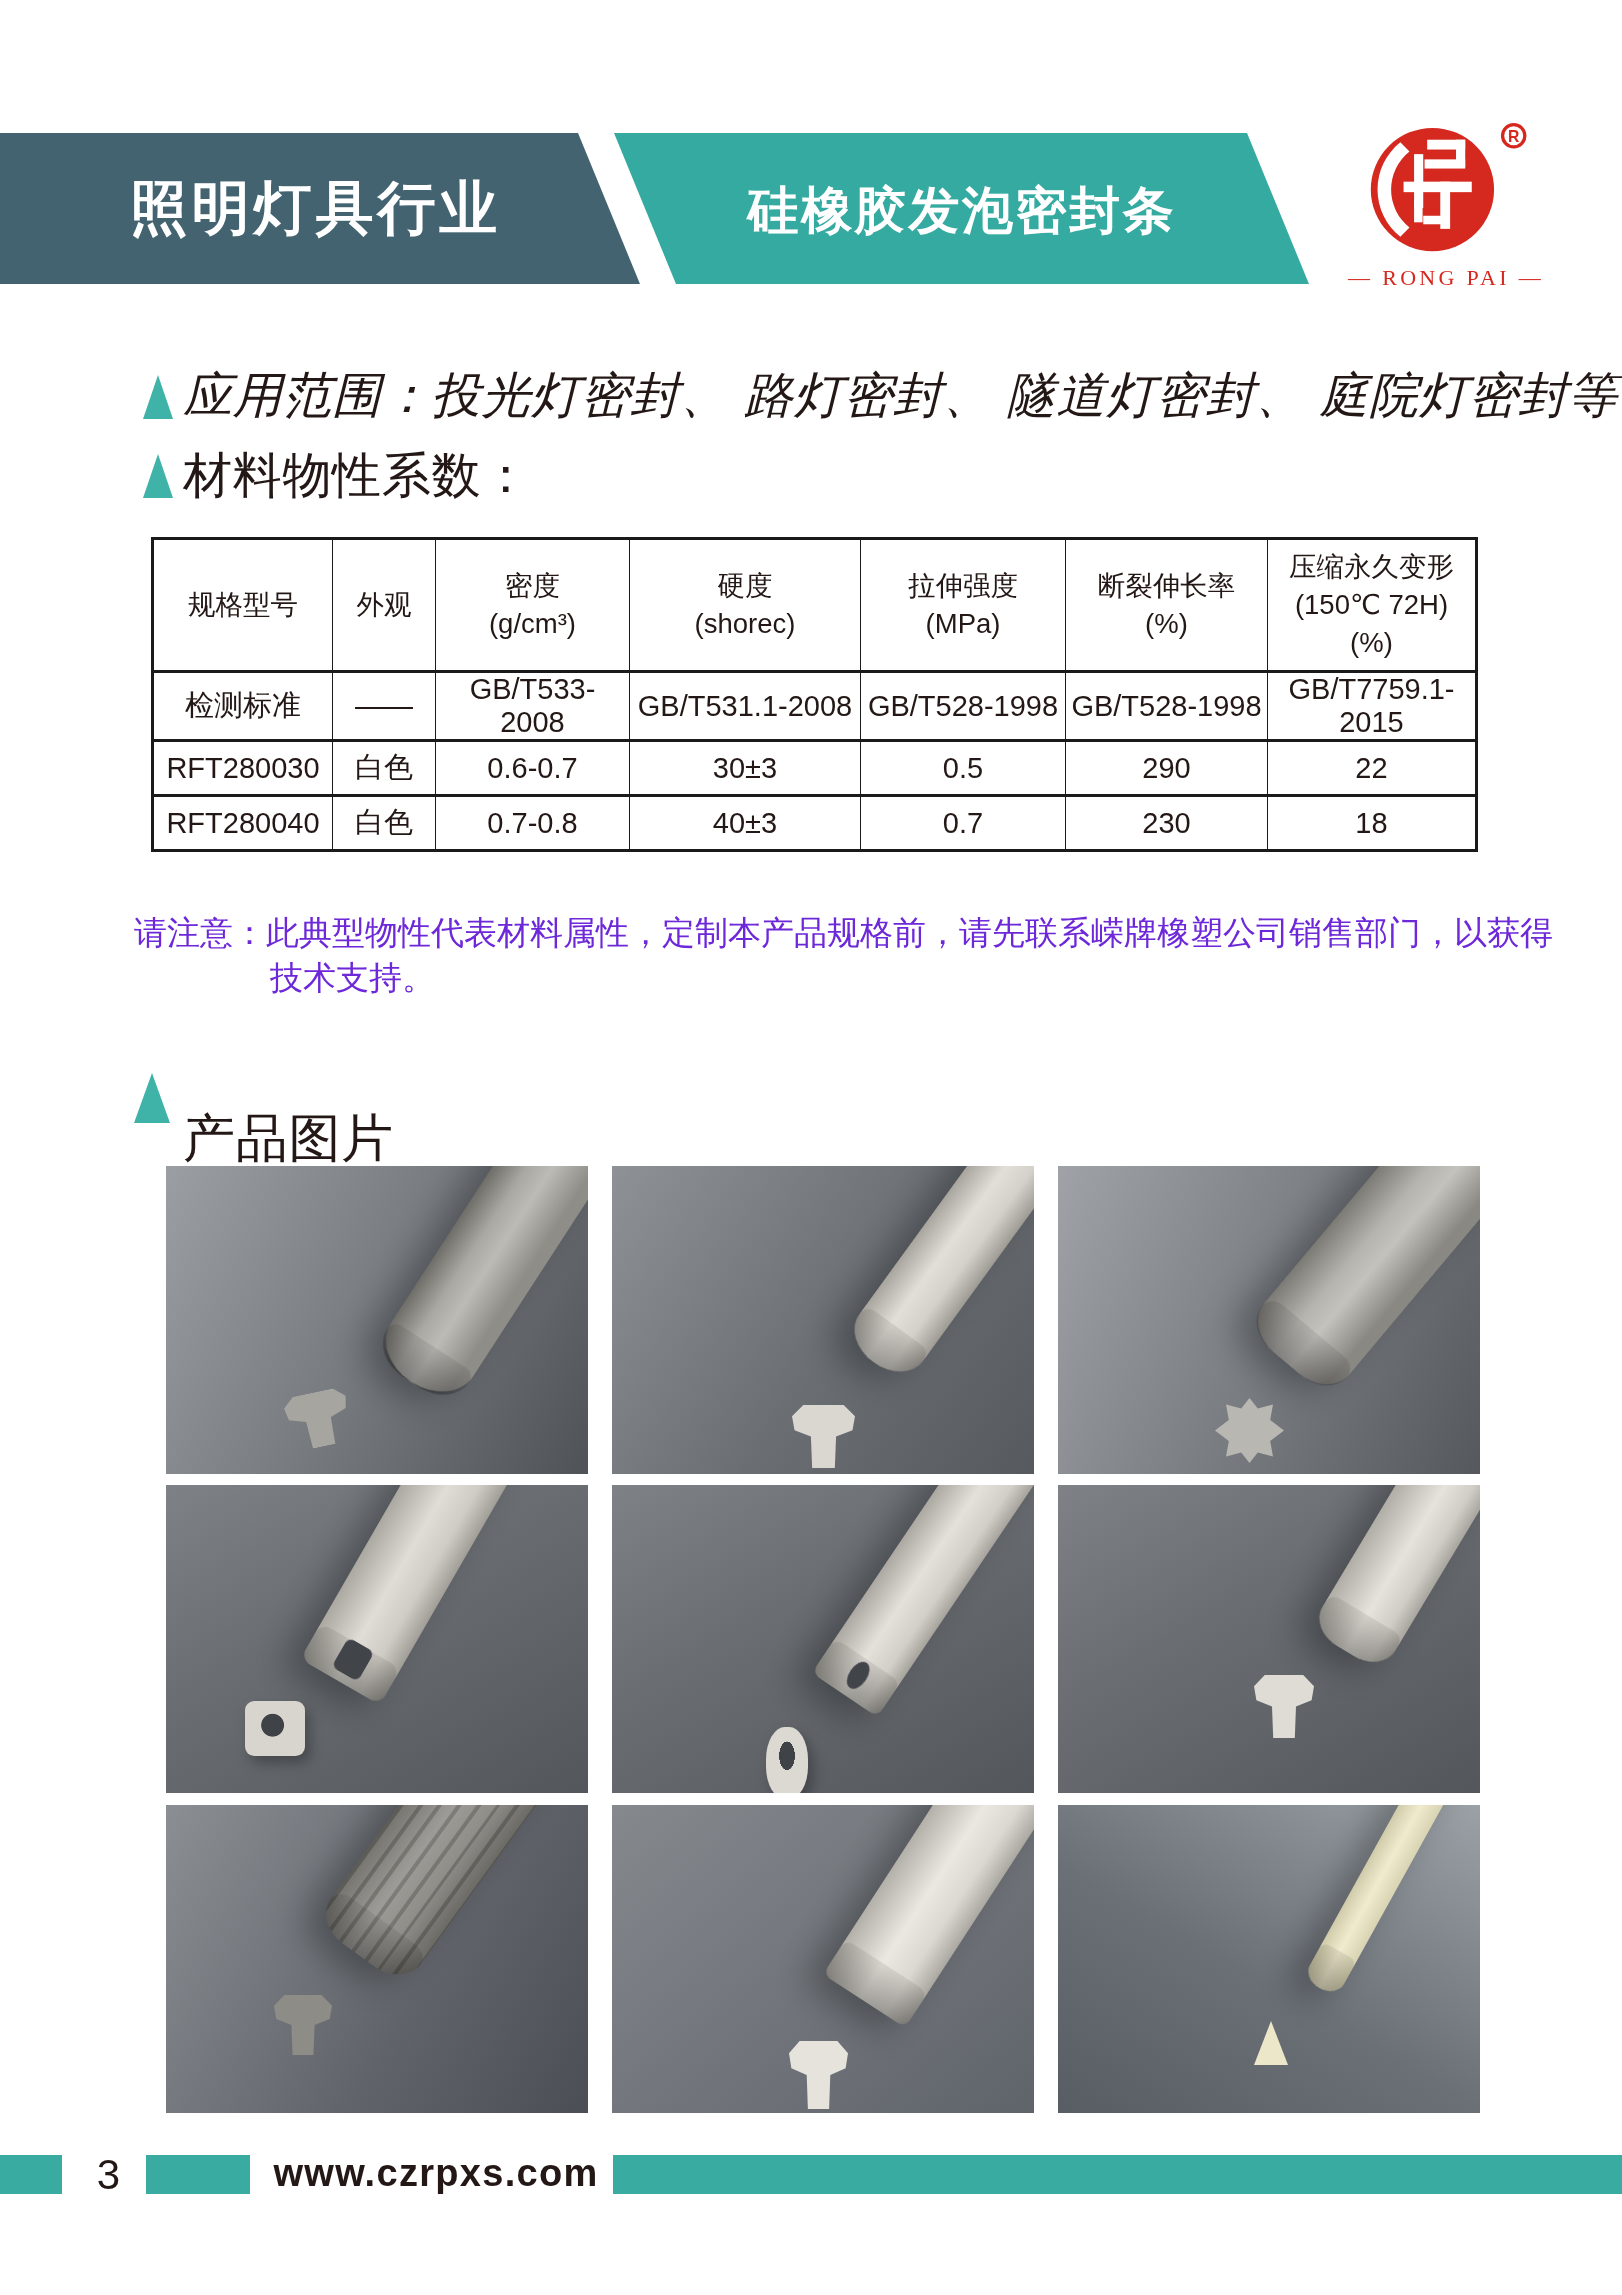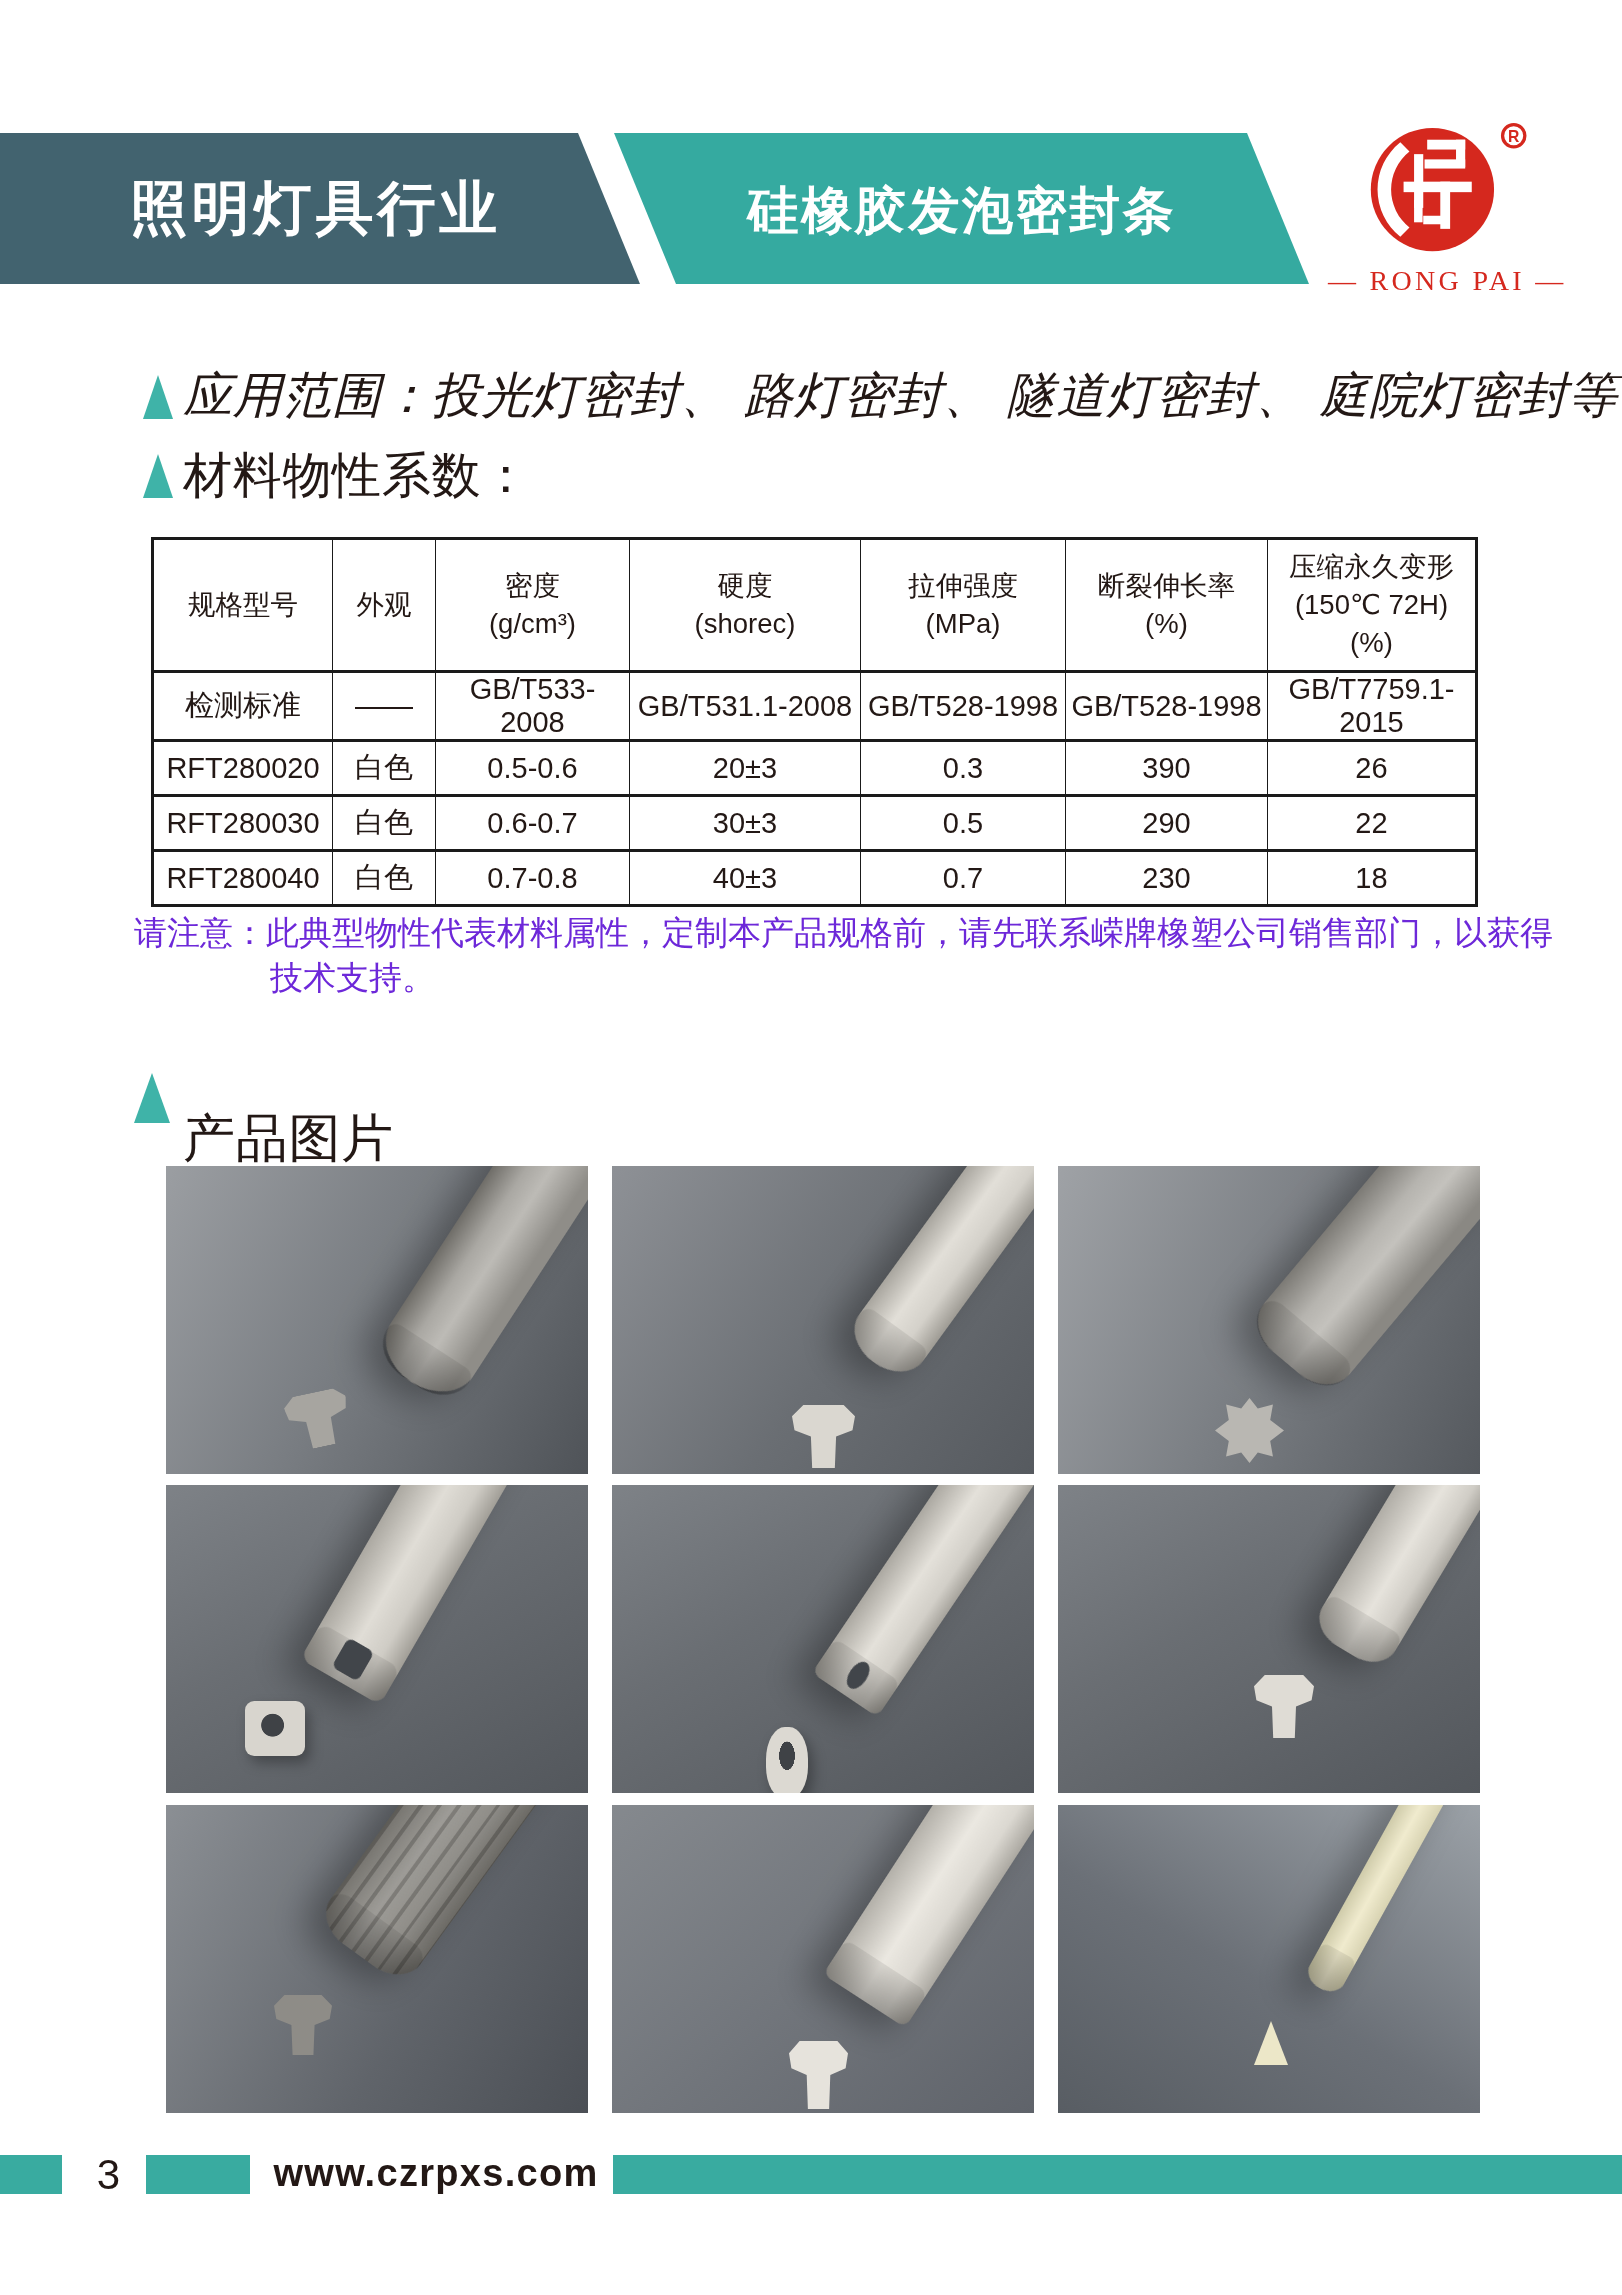--- a/index.html
+++ b/index.html
@@ -14,21 +14,21 @@
     clip-path:polygon(614px 0,1247px 0,1309px 151px,676px 151px);}
   .dark-title{position:absolute;left:62px;top:41px;width:507px;text-align:center;
     font-size:58px;line-height:68px;font-weight:700;color:#ffffff;letter-spacing:3.9px;}
   .teal-title{position:absolute;left:733px;top:47px;width:458px;text-align:center;
     font-size:51px;line-height:62px;font-weight:700;color:#ffffff;letter-spacing:2.6px;}
 
   
   .logo-wrap{position:absolute;left:1328px;top:116px;width:236px;height:190px;}
   .logo-svg{position:absolute;left:31px;top:0;}
   .brand-line{position:absolute;left:0;top:149px;width:236px;text-align:center;
-    font-family:"Liberation Serif","DejaVu Serif",serif;font-size:28px;color:#D5281E;
+    font-family:"Liberation Serif","DejaVu Serif",serif;font-size:22px;color:#D5281E;
     letter-spacing:3.3px;white-space:nowrap;}
 
   
   .tri{position:absolute;width:0;height:0;border-left:15.7px solid transparent;
     border-right:15.7px solid transparent;border-bottom:44px solid #3FB3A8;}
   .tri-big{border-left:18.3px solid transparent;border-right:18.3px solid transparent;
     border-bottom:50px solid #3FB3A8;}
   .bullet-text{position:absolute;font-size:49px;line-height:60px;color:#231815;
     letter-spacing:0.7px;white-space:nowrap;}
 
@@ -182,29 +182,20 @@
     <tr>
       <td>检测标准</td>
       <td>——</td>
       <td>GB/T533-2008</td>
       <td>GB/T531.1-2008</td>
       <td>GB/T528-1998</td>
       <td>GB/T528-1998</td>
       <td>GB/T7759.1-2015</td>
     </tr>
     <tr>
-      <td>RFT280020</td>
-      <td>白色</td>
-      <td>0.5-0.6</td>
-      <td>20±3</td>
-      <td>0.3</td>
-      <td>390</td>
-      <td>26</td>
-    </tr>
-    <tr>
       <td>RFT280030</td>
       <td>白色</td>
       <td>0.6-0.7</td>
       <td>30±3</td>
       <td>0.5</td>
       <td>290</td>
       <td>22</td>
     </tr>
     <tr>
       <td>RFT280040</td>

